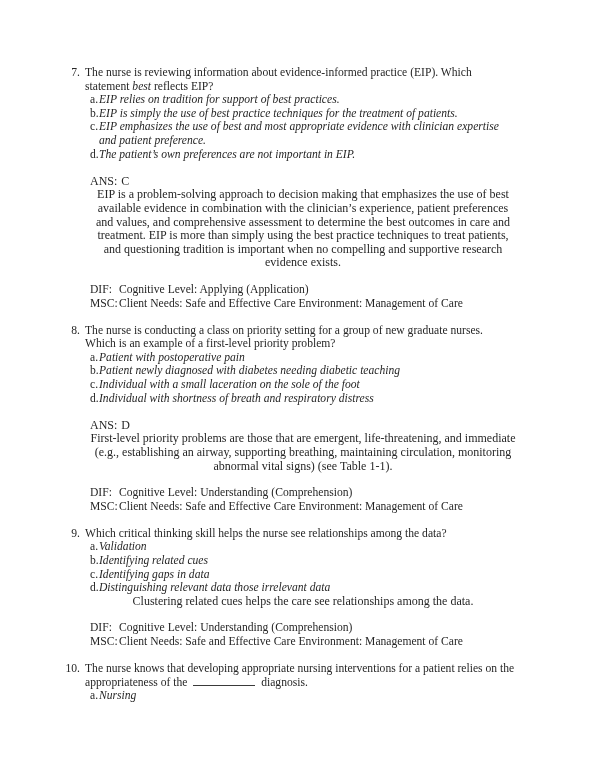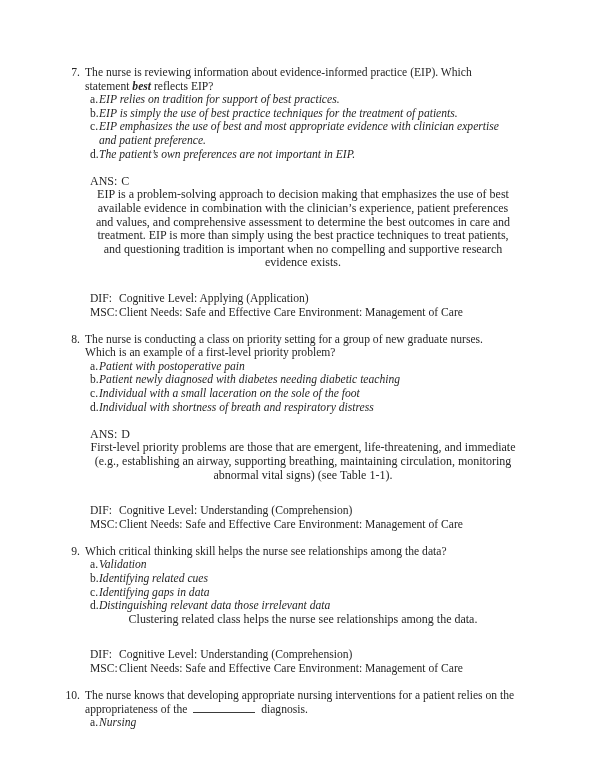--- a/index.html
+++ b/index.html
@@ -44,21 +44,20 @@
     text-align: right;
     padding-right: 5px;
     box-sizing: border-box;
   }
   .stem-text {
     flex: 1 1 auto;
     text-align: left;
   }
   .stem-text i {
     font-style: italic;
-    font-weight: bold;
   }
   .blank-line {
     display: inline-block;
     border-bottom: 1px solid #3a3a3a;
     width: 62px;
     margin: 0 3px;
     vertical-align: baseline;
     height: 9px;
   }
 
@@ -98,21 +97,21 @@
   .ans-value {
     display: inline;
     padding-left: 4px;
   }
   .rationale {
     text-align: center;
   }
 
   
   .meta {
-    margin-top: 22px;
+    margin-top: 13px;
     padding-left: 28px;
     font-size: 11.6px;
     line-height: 13.6px;
   }
   .meta-row {
     display: flex;
     align-items: flex-start;
   }
   .meta-key {
     flex: 0 0 29px;
@@ -219,21 +218,21 @@
           <div class="option">
             <div class="option-letter">c.</div>
             <div class="option-text">Identifying gaps in data</div>
           </div>
           <div class="option">
             <div class="option-letter">d.</div>
             <div class="option-text">Distinguishing relevant data those irrelevant data</div>
           </div>
         </div>
         <div class="answer-area">
-          <div class="rationale">Clustering related class helps the nurse see relationships among the data.</div>
+          <div class="rationale">Clustering related cues helps the care see relationships among the data.</div>
         </div>
         <div class="meta">
           <div class="meta-row">
             <div class="meta-key">DIF:</div>
             <div class="meta-val">Cognitive Level: Understanding (Comprehension)</div>
           </div>
           <div class="meta-row">
             <div class="meta-key">MSC:</div>
             <div class="meta-val">Client Needs: Safe and Effective Care Environment: Management of Care</div>
           </div>

